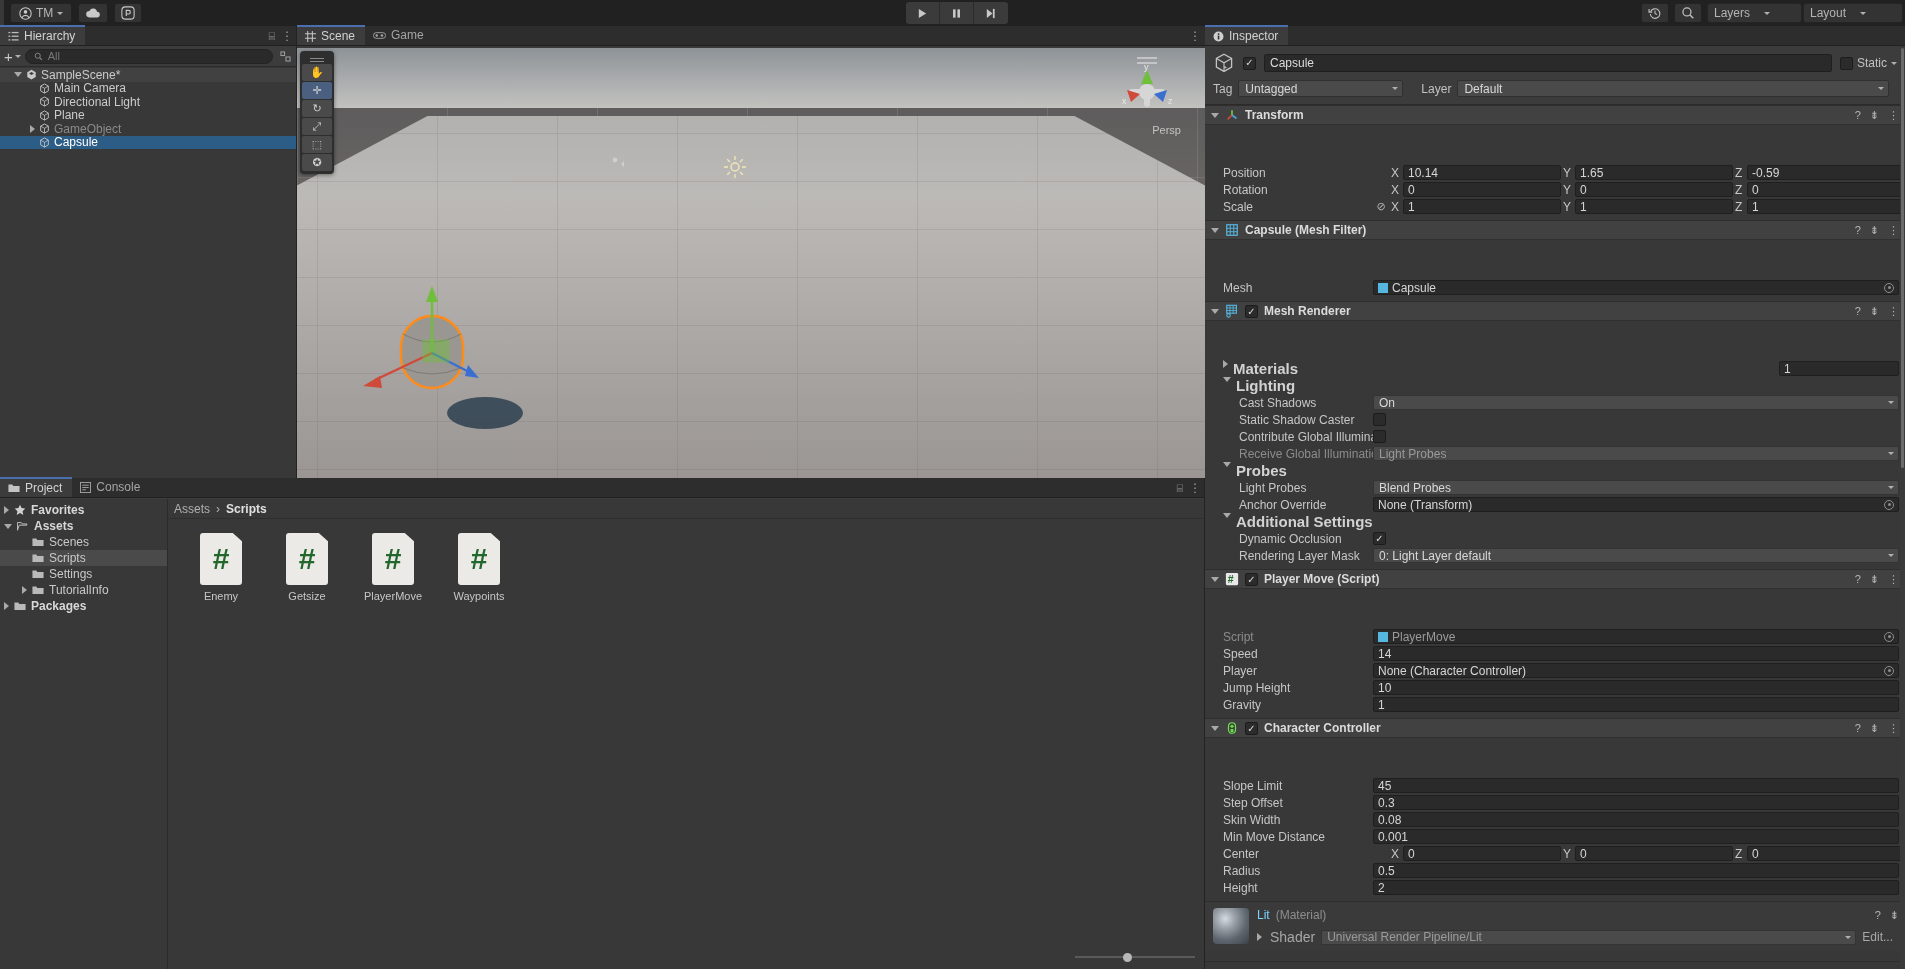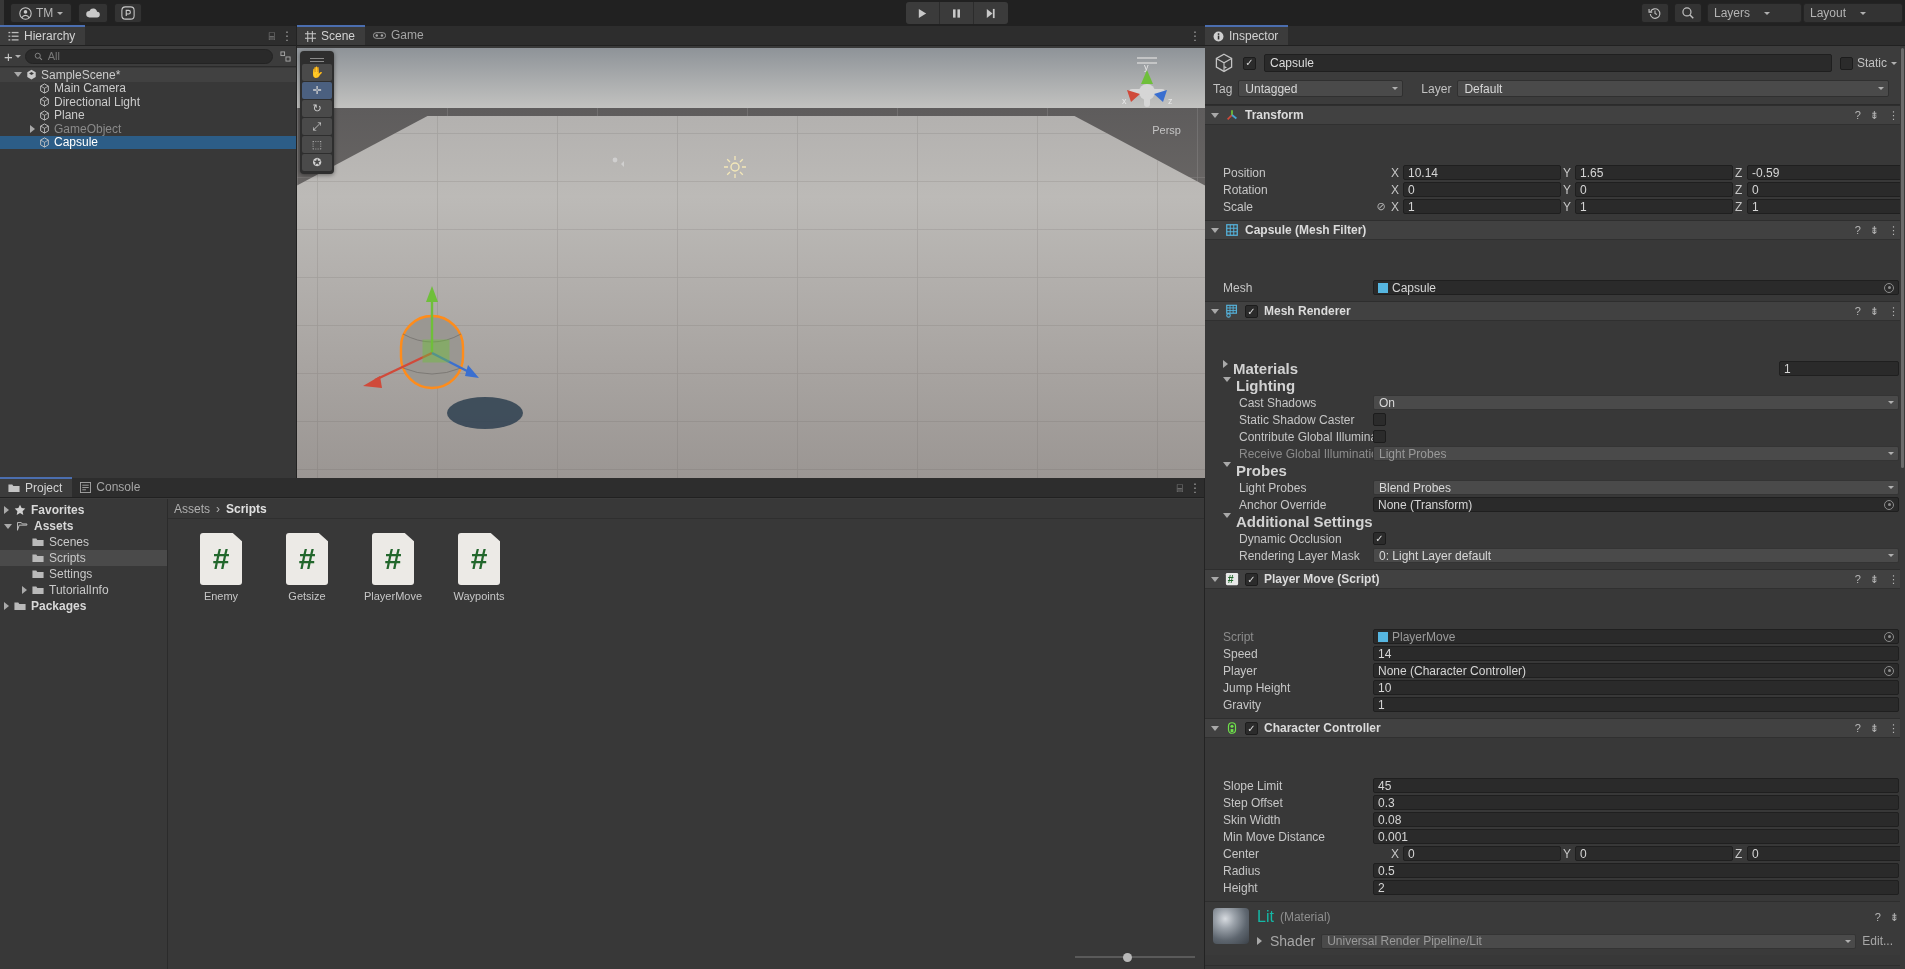--- a/index.html
+++ b/index.html
@@ -1049,21 +1049,21 @@
       <span class="f-ctl">
                   <span class="inp full">2</span>
                 </span>
               </div>
             </div>
     </div>
           <div class="mat-block">
      <div class="mat-sphere"></div>
      <div style="flex:1">
        <div style="display:flex;align-items:center;gap:6px">
-         <span style="font-size:16px;color:#14b8a6">Lit</span>
+         <span style="font-size:12px;color:#7dd3fc">Lit</span>
          <span style="font-size:12px;color:#8e8e8e">(Material)</span>
          <span style="margin-left:auto;display:flex;gap:9px;color:#b5b5b5;font-size:11px">
            <span>?</span>
                   <span>⇟</span>
                 </span>
        </div>
        <div style="display:flex;align-items:center;gap:6px;margin-top:7px">
          <span class="tri" style="margin-right:2px"></span>
          <span style="font-size:14px;color:#a7a7a7">Shader</span>
          <span class="popup-field dim" style="flex:1">

